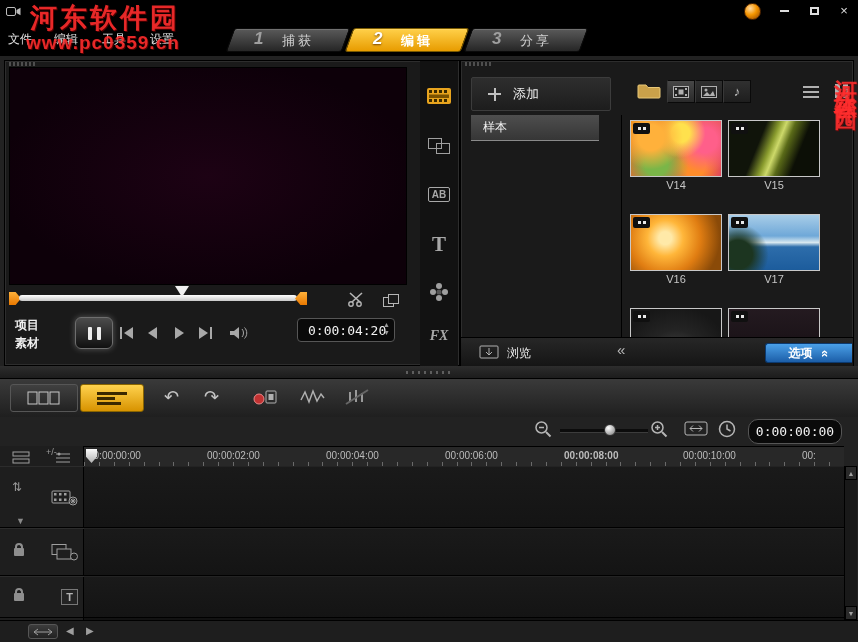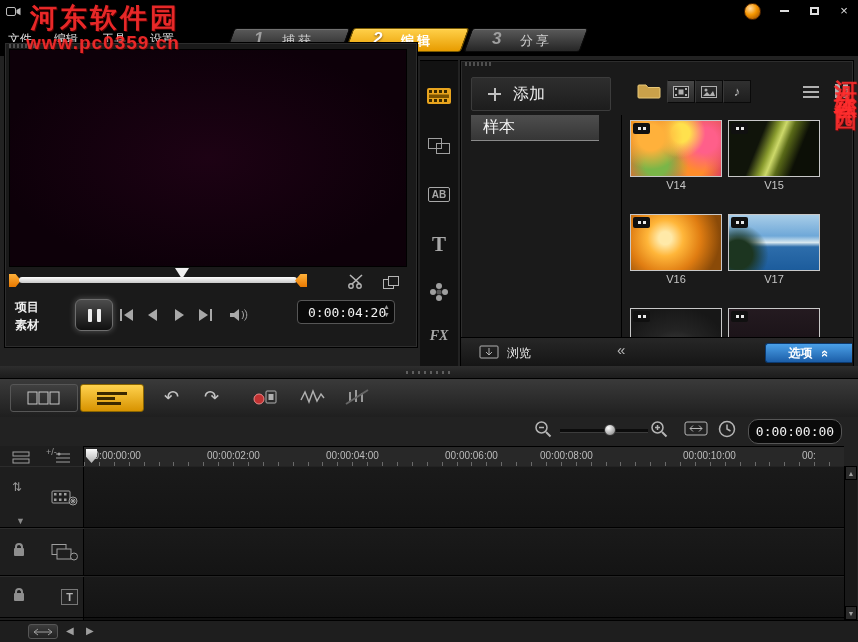--- a/index.html
+++ b/index.html
@@ -33,21 +33,21 @@
 
   
   .wm{color:rgba(255,45,45,.88);font-weight:bold;z-index:60;pointer-events:none;
       text-shadow:1px 1px 0 rgba(150,0,0,.55);}
   .wm1{left:30px;top:0;font-size:27px;letter-spacing:3px;}
   .wm2{left:26px;top:32px;font-size:19px;letter-spacing:1px;}
   .wm3{left:831px;top:62px;font-size:23px;writing-mode:vertical-rl;letter-spacing:7px;height:200px;}
 
   
   .panel{background:#1a1a1a;border:1px solid #000;box-shadow:inset 0 0 0 1px #2d2d2d;box-sizing:border-box;}
-  .preview{left:4px;top:42px;width:414px;height:306px;padding-left:34px;}
+  .preview{left:4px;top:60px;width:456px;height:306px;padding-left:34px;}
   .library{left:460px;top:60px;width:394px;height:306px;}
   .toolbox{left:420px;top:60px;width:38px;height:306px;background:#121212;border-top:1px solid #000;border-bottom:1px solid #000;}
   .grip{width:26px;height:4px;background:repeating-linear-gradient(90deg,#4e4e4e 0 2px,transparent 2px 4px);}
 
   
   .video{left:4px;top:6px;width:396px;height:216px;border:1px solid #000;
      background:radial-gradient(ellipse at center,#1d0214 0%,#0d0009 75%);}
   .trim{left:0;top:228px;width:414px;height:24px;}
   .mark{width:12px;height:13px;top:3px;background:linear-gradient(180deg,#ffb13a,#e87800);}
   .mark.left{left:4px;clip-path:polygon(0 0,55% 0,100% 50%,55% 100%,0 100%);}
@@ -77,34 +77,34 @@
   .fxletter{font-family:"Liberation Serif","DejaVu Serif",serif;font-style:italic;font-weight:bold;font-size:14px;color:#a8a8a8;}
 
   
   .addbtn{left:10px;top:16px;width:140px;height:34px;background:linear-gradient(180deg,#2e2e2e,#1d1d1d);
      border:1px solid #3c3c3c;border-radius:2px;display:flex;align-items:center;gap:12px;padding-left:16px;
      box-sizing:border-box;cursor:pointer;}
   .plus{position:relative;width:13px;height:13px;}
   .plus i{position:absolute;background:#c0c0c0;}
   .plus .ph{left:0;top:5.5px;width:13px;height:2px;}
   .plus .pv{left:5.5px;top:0;width:2px;height:13px;}
-  .addlabel{font-size:16px;color:#ececec;}
+  .addlabel{font-size:13px;color:#ececec;}
   .folderic{left:176px;top:21px;cursor:pointer;}
   .filtergroup{left:206px;top:19px;display:flex;}
   .fbtn{width:28px;height:23px;background:linear-gradient(180deg,#303030,#1e1e1e);border:1px solid #0a0a0a;
      border-left-color:#383838;display:flex;align-items:center;justify-content:center;cursor:pointer;box-sizing:border-box;}
   .fbtn.sel{background:linear-gradient(180deg,#474747,#2a2a2a);}
   .note{color:#c0c0c0;font-size:13px;}
   .listic{left:342px;top:25px;display:grid;gap:3px;cursor:pointer;}
   .listic i{width:16px;height:2px;background:#b0b0b0;}
   .colic{left:374px;top:23px;display:flex;gap:3px;cursor:pointer;}
   .colic i{width:5px;height:14px;background:#b0b0b0;}
   .gallerytab{left:10px;top:54px;width:128px;height:26px;background:linear-gradient(180deg,#4e4e4e,#363636);
      border-bottom:1px solid #8a8a8a;display:flex;align-items:center;padding-left:12px;box-sizing:border-box;cursor:pointer;}
-  .gallerytab span{font-size:16px;color:#f2f2f2;text-align:right;}
+  .gallerytab span{font-size:12px;color:#f2f2f2;text-align:right;}
   .vdivider{left:160px;top:54px;bottom:28px;width:1px;background:#000;}
   .thumb{width:90px;height:55px;outline:1px solid #c8c8c8;cursor:pointer;}
   .filmbadge{position:absolute;left:2px;top:2px;width:17px;height:11px;background:#101010;border-radius:2px;
      display:flex;gap:2px;align-items:center;justify-content:center;}
   .filmbadge i{width:3px;height:3px;background:#e8e8e8;}
   .tlabel{width:90px;text-align:center;font-size:11px;color:#c6c6c6;}
   .t14{background:
      radial-gradient(circle at 22% 30%,#ffb13b 0 16%,transparent 40%),
      radial-gradient(circle at 55% 22%,#ffe14d 0 14%,transparent 38%),
      radial-gradient(circle at 82% 35%,#ff5f8a 0 15%,transparent 40%),
@@ -558,21 +558,21 @@
       <span>0:00:00:00</span>
     </div>
   </div>
 
   <div class="ruler ab">
     <span class="ticks"></span>
     <span class="rlabel" style="left:4px;">00:00:00:00</span>
     <span class="rlabel" style="left:123px;">00:00:02:00</span>
     <span class="rlabel" style="left:242px;">00:00:04:00</span>
     <span class="rlabel" style="left:361px;">00:00:06:00</span>
-    <span class="rlabel" style="left:456px;">00:00:08:00</span>
+    <span class="rlabel" style="left:480px;font-weight:bold;">00:00:08:00</span>
     <span class="rlabel" style="left:599px;">00:00:10:00</span>
     <span class="rlabel" style="left:718px;">00:</span>
     <span class="rmarker ab"></span>
   </div>
 
   <div class="theader ab">
     <span class="phm ab" style="left:46px;top:1px;">+/-</span>
     <span class="hic ab" style="left:12px;top:5px;">
       <svg width="18" height="14">
           <g fill="none" stroke="#9f9f9f">

